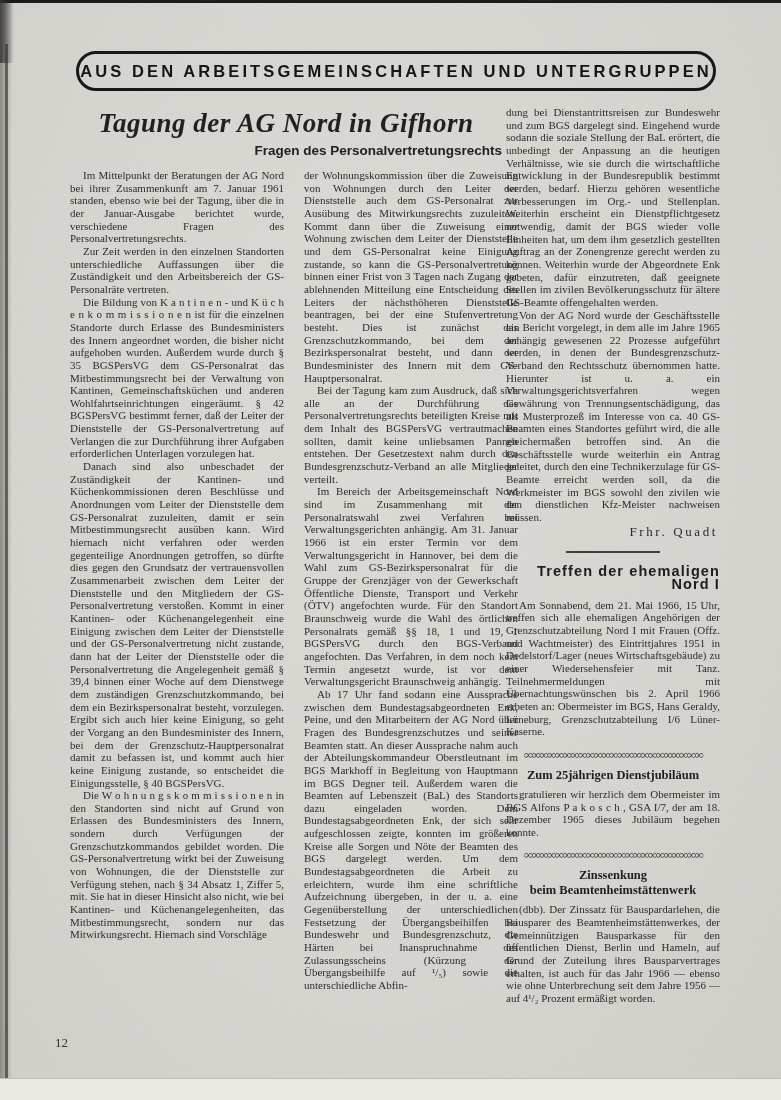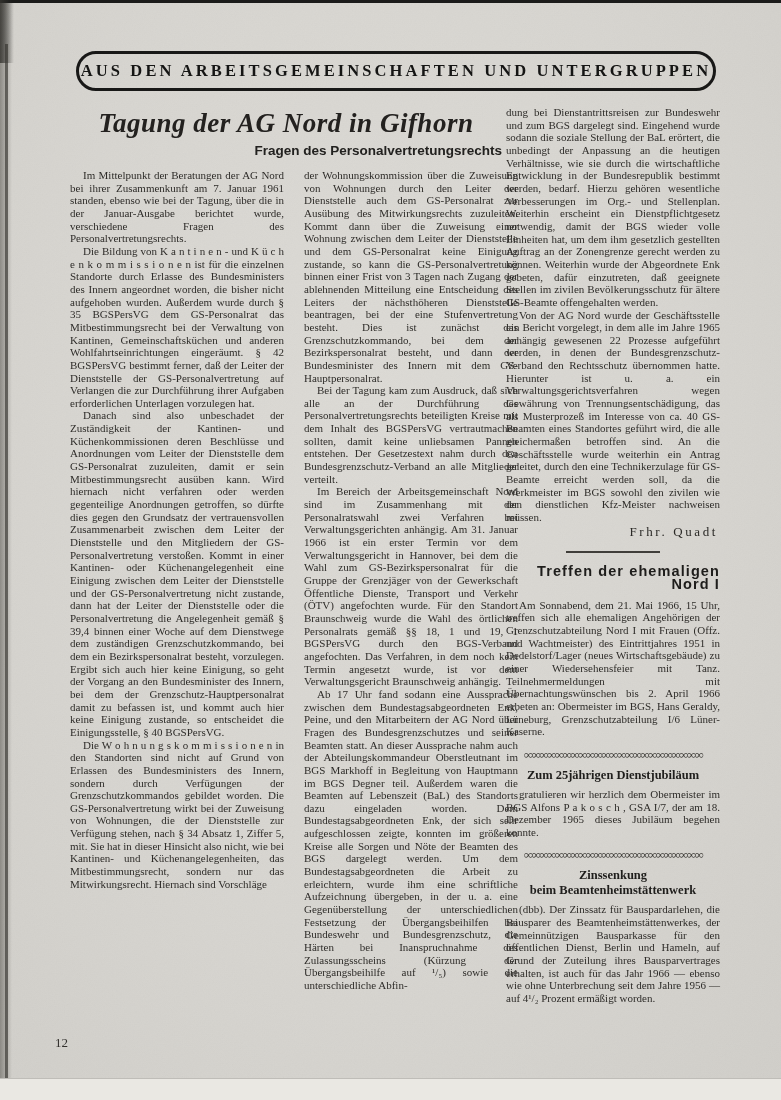--- a/index.html
+++ b/index.html
@@ -18,21 +18,21 @@
     background:rgba(52,50,46,.65); filter:blur(.7px); }
   .bottom-strip { position:absolute; left:0; right:0; bottom:0; height:21px;
     background:#eae8e3; border-top:1px solid #bfbdb8; }
 
   .banner {
     position:absolute; left:76px; top:51px; width:634px; height:34px;
     border:3px solid #181817; border-radius:20px;
     display:flex; align-items:center; justify-content:center;
   }
   .banner-text {
-    font-family:Liberation Serif, serif; font-weight:bold;
+    font-family:Liberation Sans, sans-serif; font-weight:bold;
     font-size:16.5px; letter-spacing:3.1px; color:#151514; white-space:nowrap;
   }
 
   .title {
     position:absolute; left:70px; top:108px; width:432px; text-align:center;
     font-family:"Liberation Serif", serif; font-style:italic; font-weight:bold;
     font-size:27px; letter-spacing:.5px; color:#23211f;
   }
   .subtitle {
     position:absolute; left:70px; top:143px; width:432px; text-align:right;
@@ -91,20 +91,21 @@
 
   <div class="banner">
     <span class="banner-text">AUS DEN ARBEITSGEMEINSCHAFTEN UND UNTERGRUPPEN</span>
   </div>
 
   <div class="title">Tagung der AG Nord in Gifhorn</div>
   <div class="subtitle">Fragen des Personalvertretungsrechts</div>
 
   <div class="col col-1">
       <p>Im Mittelpunkt der Beratungen der AG Nord bei ihrer Zusammenkunft am 7. Januar 1961 standen, ebenso wie bei der Tagung, über die in der Januar-Ausgabe berichtet wurde, verschiedene Fragen des Personalvertretungsrechts.</p>
+      <p>Zur Zeit werden in den einzelnen Standorten unterschiedliche Auffassungen über die Zuständigkeit und den Arbeitsbereich der GS-Personalräte vertreten.</p>
       <p>Die Bildung von K a n t i n e n - und K ü c h e n k o m m i s s i o n e n ist für die einzelnen Standorte durch Erlasse des Bundesministers des Innern angeordnet worden, die bisher nicht aufgehoben wurden. Außerdem wurde durch § 35 BGSPersVG dem GS-Personalrat das Mitbestimmungsrecht bei der Verwaltung von Kantinen, Gemeinschaftsküchen und anderen Wohlfahrtseinrichtungen eingeräumt. § 42 BGSPersVG bestimmt ferner, daß der Leiter der Dienststelle der GS-Personalvertretung auf Verlangen die zur Durchführung ihrer Aufgaben erforderlichen Unterlagen vorzulegen hat.</p>
       <p>Danach sind also unbeschadet der Zuständigkeit der Kantinen- und Küchenkommissionen deren Beschlüsse und Anordnungen vom Leiter der Dienststelle dem GS-Personalrat zuzuleiten, damit er sein Mitbestimmungsrecht ausüben kann. Wird hiernach nicht verfahren oder werden gegenteilige Anordnungen getroffen, so dürfte dies gegen den Grundsatz der vertrauensvollen Zusammenarbeit zwischen dem Leiter der Dienststelle und den Mitgliedern der GS-Personalvertretung verstoßen. Kommt in einer Kantinen- oder Küchenangelegenheit eine Einigung zwischen dem Leiter der Dienststelle und der GS-Personalvertretung nicht zustande, dann hat der Leiter der Dienststelle oder die Personalvertretung die Angelegenheit gemäß § 39,4 binnen einer Woche auf dem Dienstwege dem zuständigen Grenzschutzkommando, bei dem ein Bezirkspersonalrat besteht, vorzulegen. Ergibt sich auch hier keine Einigung, so geht der Vorgang an den Bundesminister des Innern, bei dem der Grenzschutz-Hauptpersonalrat damit zu befassen ist, und kommt auch hier keine Einigung zustande, so entscheidet die Einigungsstelle, § 40 BGSPersVG.</p>
       <p>Die W o h n u n g s k o m m i s s i o n e n in den Standorten sind nicht auf Grund von Erlassen des Bundesministers des Innern, sondern durch Verfügungen der Grenzschutzkommandos gebildet worden. Die GS-Personalvertretung wirkt bei der Zuweisung von Wohnungen, die der Dienststelle zur Verfügung stehen, nach § 34 Absatz 1, Ziffer 5, mit. Sie hat in dieser Hinsicht also nicht, wie bei Kantinen- und Küchenangelegenheiten, das Mitbestimmungsrecht, sondern nur das Mitwirkungsrecht. Hiernach sind Vorschläge</p>
     </div>
   <div class="col col-2">
       <p class="noindent">der Wohnungskommission über die Zuweisung von Wohnungen durch den Leiter der Dienststelle auch dem GS-Personalrat zur Ausübung des Mitwirkungsrechts zuzuleiten. Kommt dann über die Zuweisung einer Wohnung zwischen dem Leiter der Dienststelle und dem GS-Personalrat keine Einigung zustande, so kann die GS-Personalvertretung binnen einer Frist von 3 Tagen nach Zugang der ablehnenden Mitteilung eine Entscheidung des Leiters der nächsthöheren Dienststelle beantragen, bei der eine Stufenvertretung besteht. Dies ist zunächst das Grenzschutzkommando, bei dem der Bezirkspersonalrat besteht, und dann der Bundesminister des Innern mit dem GS-Hauptpersonalrat.</p>
       <p>Bei der Tagung kam zum Ausdruck, daß sich alle an der Durchführung des Personalvertretungsrechts beteiligten Kreise mit dem Inhalt des BGSPersVG vertrautmachen sollten, damit keine unliebsamen Pannen entstehen. Der Gesetzestext nahm durch den Bundesgrenzschutz-Verband an alle Mitglieder verteilt.</p>
       <p>Im Bereich der Arbeitsgemeinschaft Nord sind im Zusammenhang mit der Personalratswahl zwei Verfahren bei Verwaltungsgerichten anhängig. Am 31. Januar 1966 ist ein erster Termin vor dem Verwaltungsgericht in Hannover, bei dem die Wahl zum GS-Bezirkspersonalrat für die Gruppe der Grenzjäger von der Gewerkschaft Öffentliche Dienste, Transport und Verkehr (ÖTV) angefochten wurde. Für den Standort Braunschweig wurde die Wahl des örtlichen Personalrats gemäß §§ 18, 1 und 19, 1 BGSPersVG durch den BGS-Verband angefochten. Das Verfahren, in dem noch kein Termin angesetzt wurde, ist vor dem Verwaltungsgericht Braunschweig anhängig.</p>
       <p>Ab 17 Uhr fand sodann eine Aussprache zwischen dem Bundestagsabgeordneten Enk, Peine, und den Mitarbeitern der AG Nord über Fragen des Bundesgrenzschutzes und seiner Beamten statt. An dieser Aussprache nahm auch der Abteilungskommandeur Oberstleutnant im BGS Markhoff in Begleitung von Hauptmann im BGS Degner teil. Außerdem waren die Beamten auf Lebenszeit (BaL) des Standorts dazu eingeladen worden. Dem Bundestagsabgeordneten Enk, der sich sehr aufgeschlossen zeigte, konnten im größeren Kreise alle Sorgen und Nöte der Beamten des BGS dargelegt werden. Um dem Bundestagsabgeordneten die Arbeit zu erleichtern, wurde ihm eine schriftliche Aufzeichnung übergeben, in der u. a. eine Gegenüberstellung der unterschiedlichen Festsetzung der Übergangsbeihilfen bei Bundeswehr und Bundesgrenzschutz, die Härten bei Inanspruchnahme des Zulassungsscheins (Kürzung der Übergangsbeihilfe auf ¹/₅) sowie die unterschiedliche Abfin-</p>
     </div>

